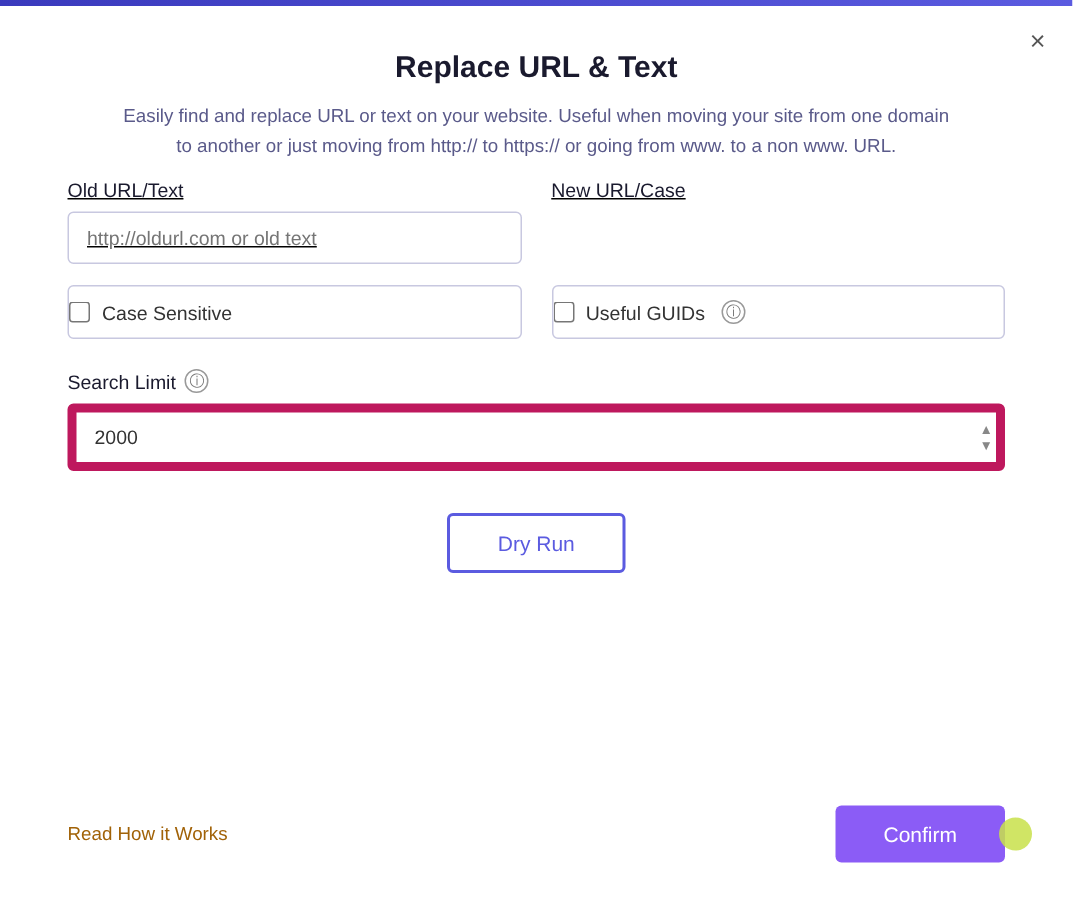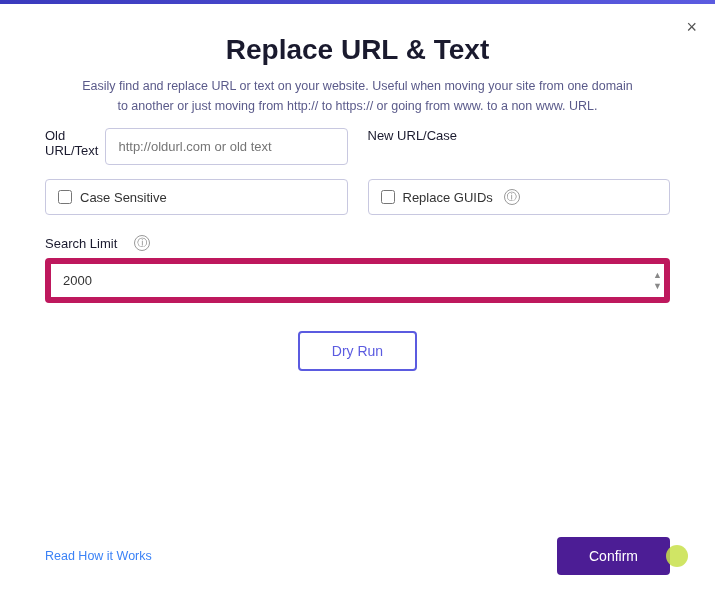--- a/index.html
+++ b/index.html
@@ -36,21 +36,21 @@
       background: none;
       border: none;
       font-size: 18px;
       cursor: pointer;
       color: #555;
       line-height: 1;
     }
 
     .dialog-title {
       text-align: center;
-      font-size: 28px;
+      font-size: 20px;
       font-weight: 600;
       color: #1a1a2e;
       margin-bottom: 10px;
     }
 
     .dialog-subtitle {
       text-align: center;
       font-size: 12.5px;
       color: #5a5a8a;
       line-height: 1.6;
@@ -62,21 +62,22 @@
 
     .fields-row {
       display: flex;
       gap: 20px;
       margin-bottom: 14px;
     }
 
     .field-group {
       flex: 1;
       display: flex;
-      flex-direction: row;
+      flex-direction: column;
+      text-decoration: underline;
     }
 
     .field-label {
       font-size: 13px;
       color: #1a1a2e;
       margin-bottom: 7px;
       font-weight: 500;
     }
 
     .field-input {
@@ -95,21 +96,21 @@
       margin-bottom: 20px;
     }
 
     .checkbox-group {
       flex: 1;
       display: flex;
       align-items: center;
       gap: 8px;
       border: 1px solid #c8c8e0;
       border-radius: 4px;
-      padding: 9px 12px;
+      padding: 9px 0;
     }
 
     .checkbox-group input[type="checkbox"] {
       width: 14px;
       height: 14px;
       cursor: pointer;
       accent-color: #5b5be0;
     }
 
     .checkbox-label {
@@ -135,21 +136,21 @@
       margin-bottom: 28px;
     }
 
     .search-limit-label {
       font-size: 13px;
       color: #1a1a2e;
       font-weight: 500;
       margin-bottom: 7px;
       display: flex;
       align-items: center;
-      gap: 14px;
+      gap: 3px;
     }
 
     .limit-input-wrap {
       position: relative;
       width: 100%;
     }
 
     .limit-input {
       width: 100%;
       border: 6px solid #be185d;
@@ -199,27 +200,27 @@
 
     .footer-row {
       display: flex;
       justify-content: space-between;
       align-items: center;
       margin-top: auto;
     }
 
     .read-link {
       font-size: 12.5px;
-      color: #3b82f6;
+      color: #a16207;
       text-decoration: none;
       cursor: pointer;
     }
 
     .confirm-btn {
-      background: #4c1d95;
+      background: #8b5cf6;
       color: #fff;
       border: none;
       border-radius: 4px;
       padding: 11px 32px;
       font-size: 14px;
       cursor: pointer;
       font-weight: 500;
       position: relative;
     }
 
@@ -257,21 +258,21 @@
     </div>
   </div>
 
   <div class="checkboxes-row">
     <div class="checkbox-group">
       <input type="checkbox" id="case-sensitive" style="">
       <label class="checkbox-label" for="case-sensitive">Case Sensitive</label>
     </div>
     <div class="checkbox-group">
       <input type="checkbox" id="replace-guids" style="">
-      <label class="checkbox-label" for="replace-guids">Replace GUIDs</label>
+      <label class="checkbox-label" for="replace-guids">Useful GUIDs</label>
       <span class="info-icon">ⓘ</span>
     </div>
   </div>
 
   <div class="search-limit-section">
     <div class="search-limit-label">
       <span>Search Limit</span>
       <span class="info-icon">ⓘ</span>
     </div>
     <div class="limit-input-wrap">

